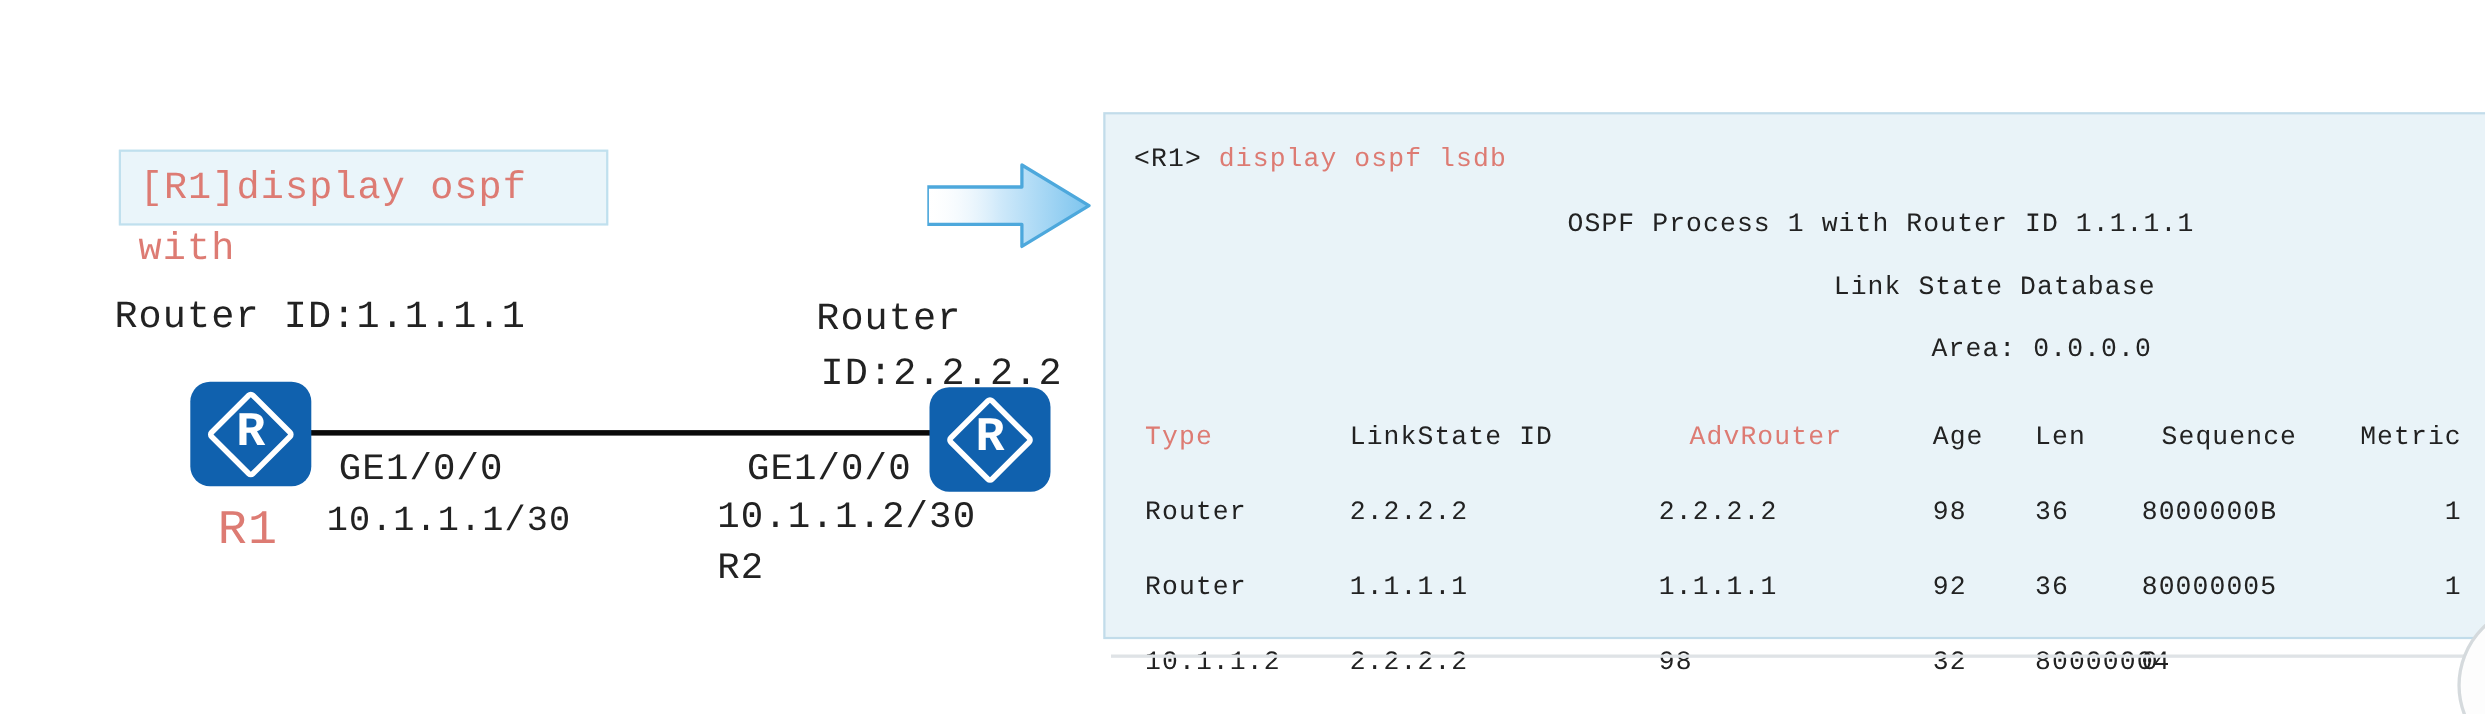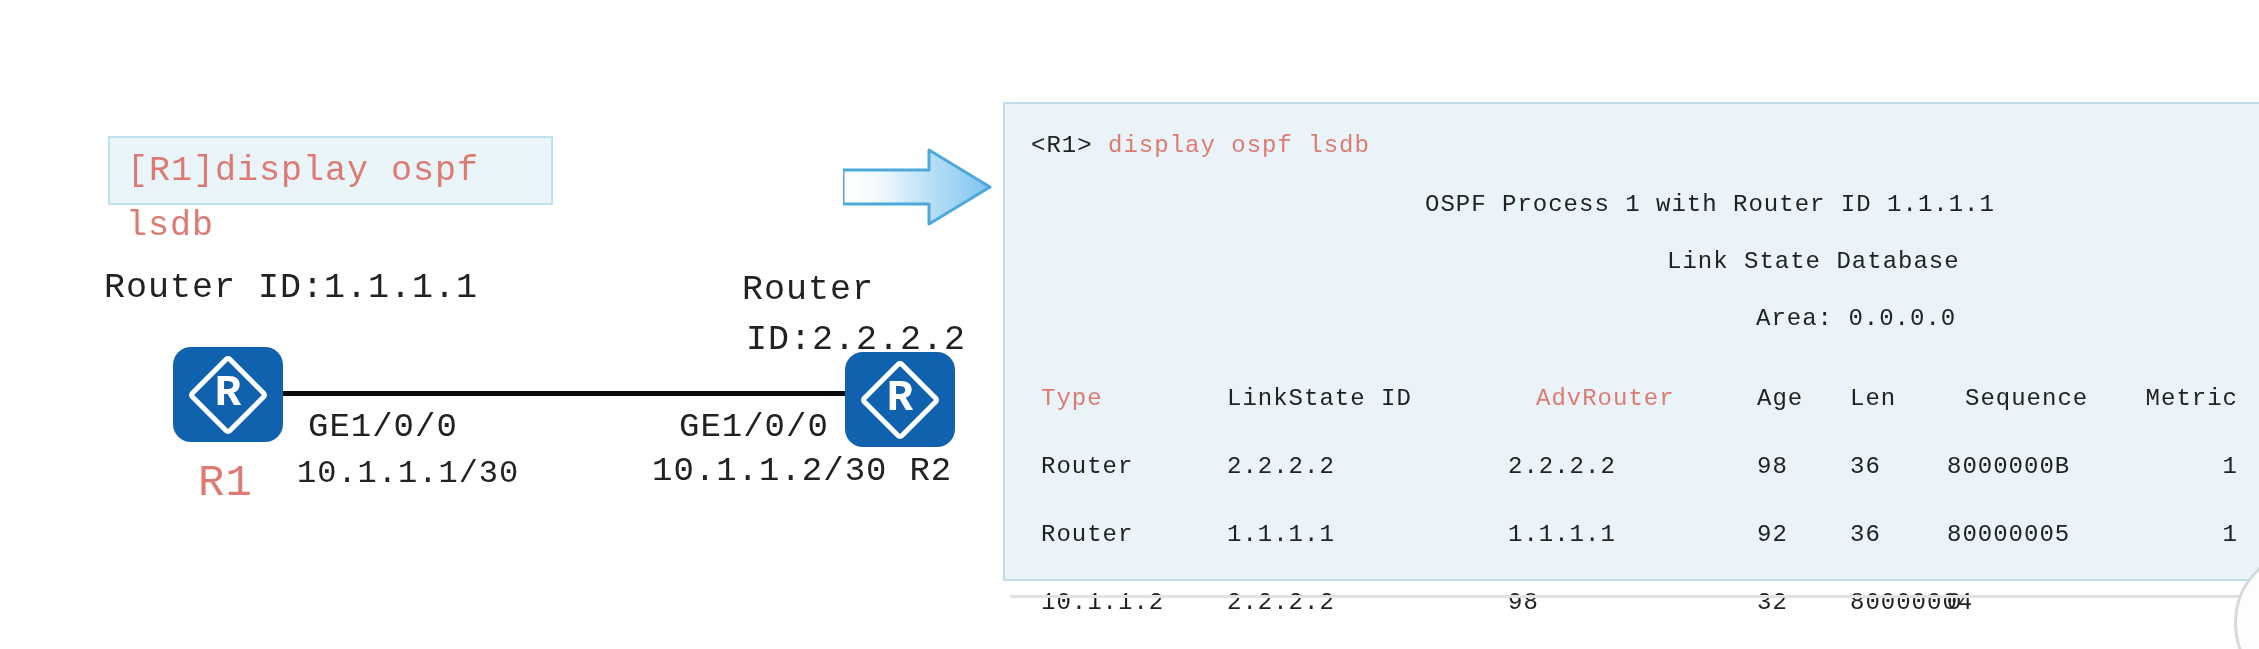--- a/index.html
+++ b/index.html
@@ -41,21 +41,21 @@
     position:absolute; left:50%; top:50%; transform:translate(-50%,-54%);
     color:#ffffff; font-size:44px; font-weight:bold; line-height:1;
   }
   .r1-icon{left:173px; top:347px;}
   .r2-icon{left:845px; top:352px;}
 
   .ge-left{left:308px; top:408px; font-size:34px;}
   .ge-right{left:679px; top:408px; font-size:34px;}
   .r1-name{left:198px; top:458px; font-size:44px;}
   .ip-left{left:297px; top:455px; font-size:32px;}
-  .ip-right{left:652px; top:452px; font-size:34px; display:flex; gap:22px;}
+  .ip-right{left:652px; top:452px; font-size:34px; display:flex; gap:8px;flex-direction:column;}
 
   
   .arrow{left:843px; top:147px; width:150px; height:80px;}
 
   
   .panel{
     left:1003px; top:102px; width:1468px; height:479px;
     background:#e9f3f8; border:2px solid #c2dcea; box-sizing:border-box;
     font-size:24px; letter-spacing:1px;
   }
@@ -93,21 +93,21 @@
   }
 </style>
 </head>
 <body>
 
 <div class="stage">
 
   <div class="abs cmd-box">
     <span class="txt">[R1]display ospf</span>
   </div>
-  <div class="abs txt cmd-overflow">lsdb</div>
+  <div class="abs txt cmd-overflow">with</div>
 
   <div class="abs txt rid-left">Router ID:1.1.1.1</div>
   <div class="abs txt rid-right-1">Router</div>
   <div class="abs txt rid-right-2">ID:2.2.2.2</div>
 
   <div class="abs link-line"></div>
 
   <div class="abs router-icon r1-icon">
     <div class="diamond"></div>
     <div class="rglyph">R</div>

